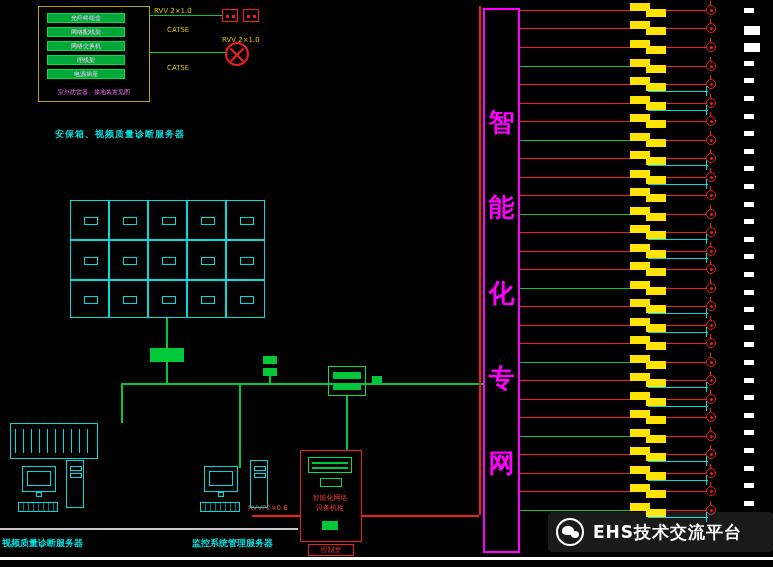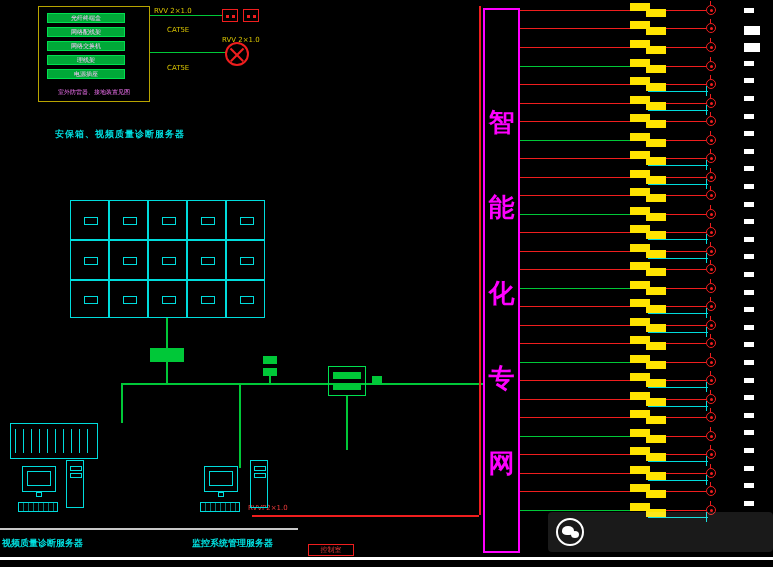--- a/index.html
+++ b/index.html
@@ -389,21 +389,21 @@
   <div class="abs" style="left:263px;top:368px;width:14px;height:8px;background:#00c838;"></div>
   <div class="abs" style="left:269px;top:376px;width:2px;height:7px;background:#00c838;"></div>
   <div class="abs" style="left:328px;top:366px;width:38px;height:30px;border:1px solid #00e050;box-sizing:border-box;">
     <div class="abs" style="left:4px;top:5px;width:28px;height:7px;background:#00c838;"></div>
     <div class="abs" style="left:4px;top:16px;width:28px;height:7px;background:#00c838;"></div>
   </div>
   <div class="abs" style="left:372px;top:376px;width:10px;height:8px;background:#00c838;"></div>
 
   <div class="abs" style="left:479px;top:6px;width:1.5px;height:509px;background:#f01e1e;"></div>
   <div class="abs" style="left:252px;top:515px;width:227px;height:1.5px;background:#f01e1e;"></div>
-  <div class="abs red-text" style="left:248px;top:504px;font-size:7px;white-space:nowrap;">RVVP2×1.0</div>
+  <div class="abs red-text" style="left:248px;top:504px;font-size:7px;white-space:nowrap;">RVVP2×0.6</div>
 
   <div class="abs" style="left:10px;top:423px;width:88px;height:36px;border:1px solid #00dcdc;box-sizing:border-box;">
     <div class="abs" style="left:4px;top:5px;width:78px;height:24px;background:repeating-linear-gradient(90deg,#00dcdc 0 1px,transparent 1px 8px);"></div>
   </div>
 
   <div class="abs" style="left:22px;top:466px;width:34px;height:26px;border:1px solid #00dcdc;box-sizing:border-box;">
     <div class="abs" style="left:4px;top:4px;width:24px;height:15px;border:1px solid #00dcdc;box-sizing:border-box;"></div>
   </div>
   <div class="abs" style="left:36px;top:492px;width:6px;height:5px;border:1px solid #00dcdc;box-sizing:border-box;"></div>
   <div class="abs" style="left:18px;top:502px;width:40px;height:10px;border:1px solid #00dcdc;box-sizing:border-box;background:repeating-linear-gradient(90deg,transparent 0 4px,#007878 4px 5px);"></div>
@@ -417,33 +417,44 @@
     <div class="abs" style="left:4px;top:4px;width:24px;height:15px;border:1px solid #00dcdc;box-sizing:border-box;"></div>
   </div>
   <div class="abs" style="left:218px;top:492px;width:6px;height:5px;border:1px solid #00dcdc;box-sizing:border-box;"></div>
   <div class="abs" style="left:200px;top:502px;width:40px;height:10px;border:1px solid #00dcdc;box-sizing:border-box;background:repeating-linear-gradient(90deg,transparent 0 4px,#007878 4px 5px);"></div>
   <div class="abs" style="left:250px;top:460px;width:18px;height:48px;border:1px solid #00dcdc;box-sizing:border-box;">
     <div class="abs" style="left:3px;top:5px;width:10px;height:3px;border:1px solid #00dcdc;"></div>
     <div class="abs" style="left:3px;top:12px;width:10px;height:3px;border:1px solid #00dcdc;"></div>
   </div>
   <div class="abs cy-text" style="left:192px;top:537px;font-size:9px;white-space:nowrap;">监控系统管理服务器</div>
 
+  <div class="abs" style="left:300px;top:450px;width:62px;height:92px;border:1.5px solid #f01e1e;box-sizing:border-box;background:#000;z-index:2;">
+    <div class="abs" style="left:7px;top:6px;width:44px;height:16px;border:1px solid #00e050;box-sizing:border-box;">
+      <div class="abs" style="left:3px;top:4px;width:36px;height:2px;background:#00c838;"></div>
+      <div class="abs" style="left:3px;top:9px;width:36px;height:2px;background:#00c838;"></div>
+    </div>
+    <div class="abs" style="left:19px;top:27px;width:22px;height:9px;border:1px solid #00e050;box-sizing:border-box;"></div>
+    <div class="abs red-text" style="left:0;top:42px;width:58px;font-size:7px;text-align:center;">智能化网络</div>
+    <div class="abs red-text" style="left:0;top:52px;width:58px;font-size:7px;text-align:center;">设备机柜</div>
+    <div class="abs" style="left:21px;top:70px;width:16px;height:9px;background:#00c838;"></div>
+  </div>
   <div class="abs red-text" style="left:308px;top:544px;width:46px;font-size:7px;text-align:center;border:1px solid #f01e1e;box-sizing:border-box;line-height:10px;">控制室</div>
 
   <div class="abs" style="left:483px;top:8px;width:37px;height:545px;border:2px solid #ff00ff;box-sizing:border-box;display:flex;flex-direction:column;align-items:center;justify-content:space-between;padding:95px 0 70px 0;">
     <span style="color:#ff00ff;font-size:26px;font-weight:bold;">智</span>
     <span style="color:#ff00ff;font-size:26px;font-weight:bold;">能</span>
     <span style="color:#ff00ff;font-size:26px;font-weight:bold;">化</span>
     <span style="color:#ff00ff;font-size:26px;font-weight:bold;">专</span>
     <span style="color:#ff00ff;font-size:26px;font-weight:bold;">网</span>
   </div>
 
   <div class="abs" style="left:0;top:528px;width:298px;height:2px;background:#c8c8c8;"></div>
   <div class="abs" style="left:0;top:557px;width:773px;height:3px;background:#ffffff;"></div>
 
   <div class="abs" style="left:548px;top:512px;width:225px;height:40px;background:rgba(255,255,255,0.10);border-radius:4px;display:flex;align-items:center;gap:9px;padding-left:8px;box-sizing:border-box;z-index:3;">
     <div style="position:relative;width:28px;height:28px;border:2px solid #fff;border-radius:50%;box-sizing:border-box;flex:0 0 auto;">
       <div style="position:absolute;left:4px;top:6px;width:12px;height:9px;background:#fff;border-radius:50% 50% 40% 40%;"></div>
       <div style="position:absolute;left:13px;top:11px;width:8px;height:7px;background:#fff;border-radius:50%;"></div>
     </div>
+    <div style="font-size:17px;font-weight:bold;color:#fff;letter-spacing:1px;">EHS技术交流平台</div>
   </div>
 
 </div>
 
 </body></html>

